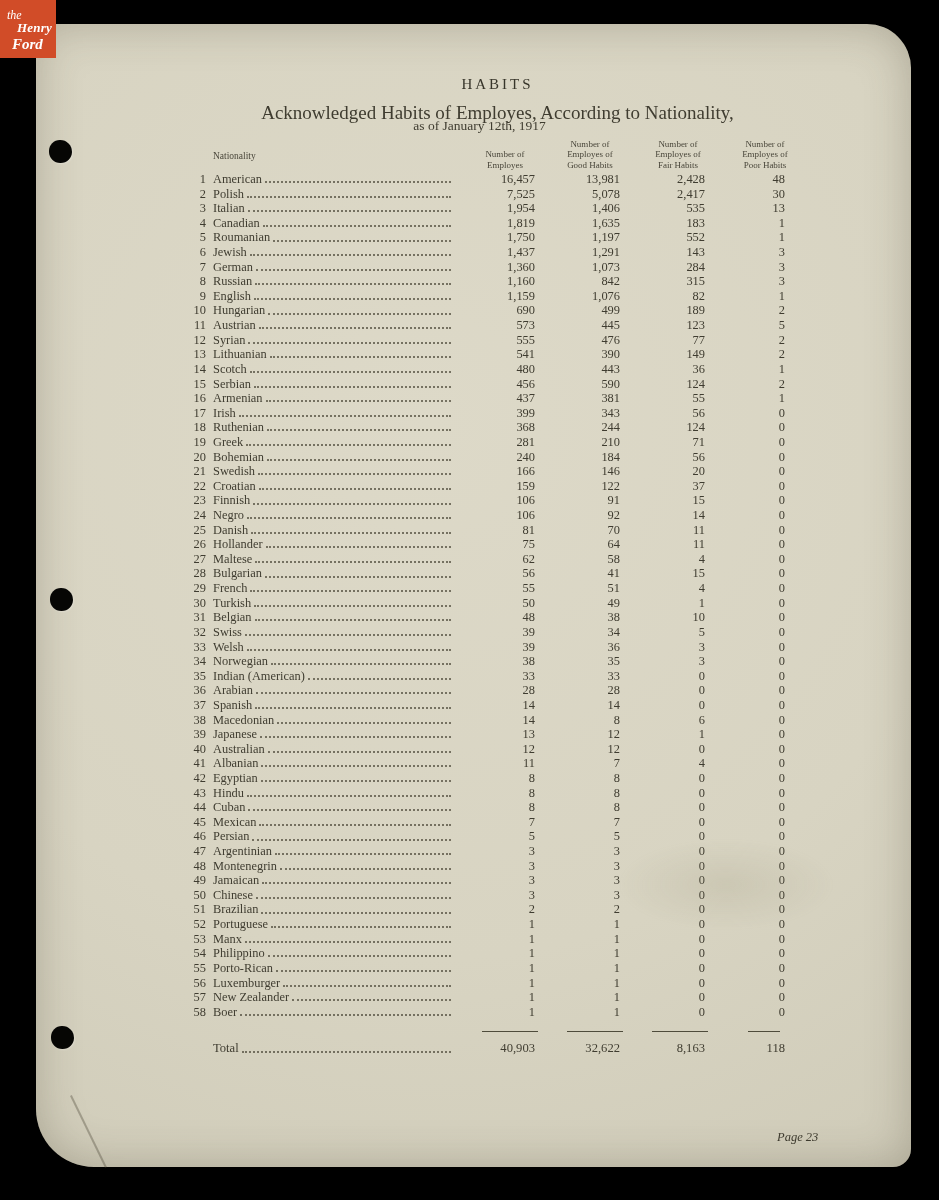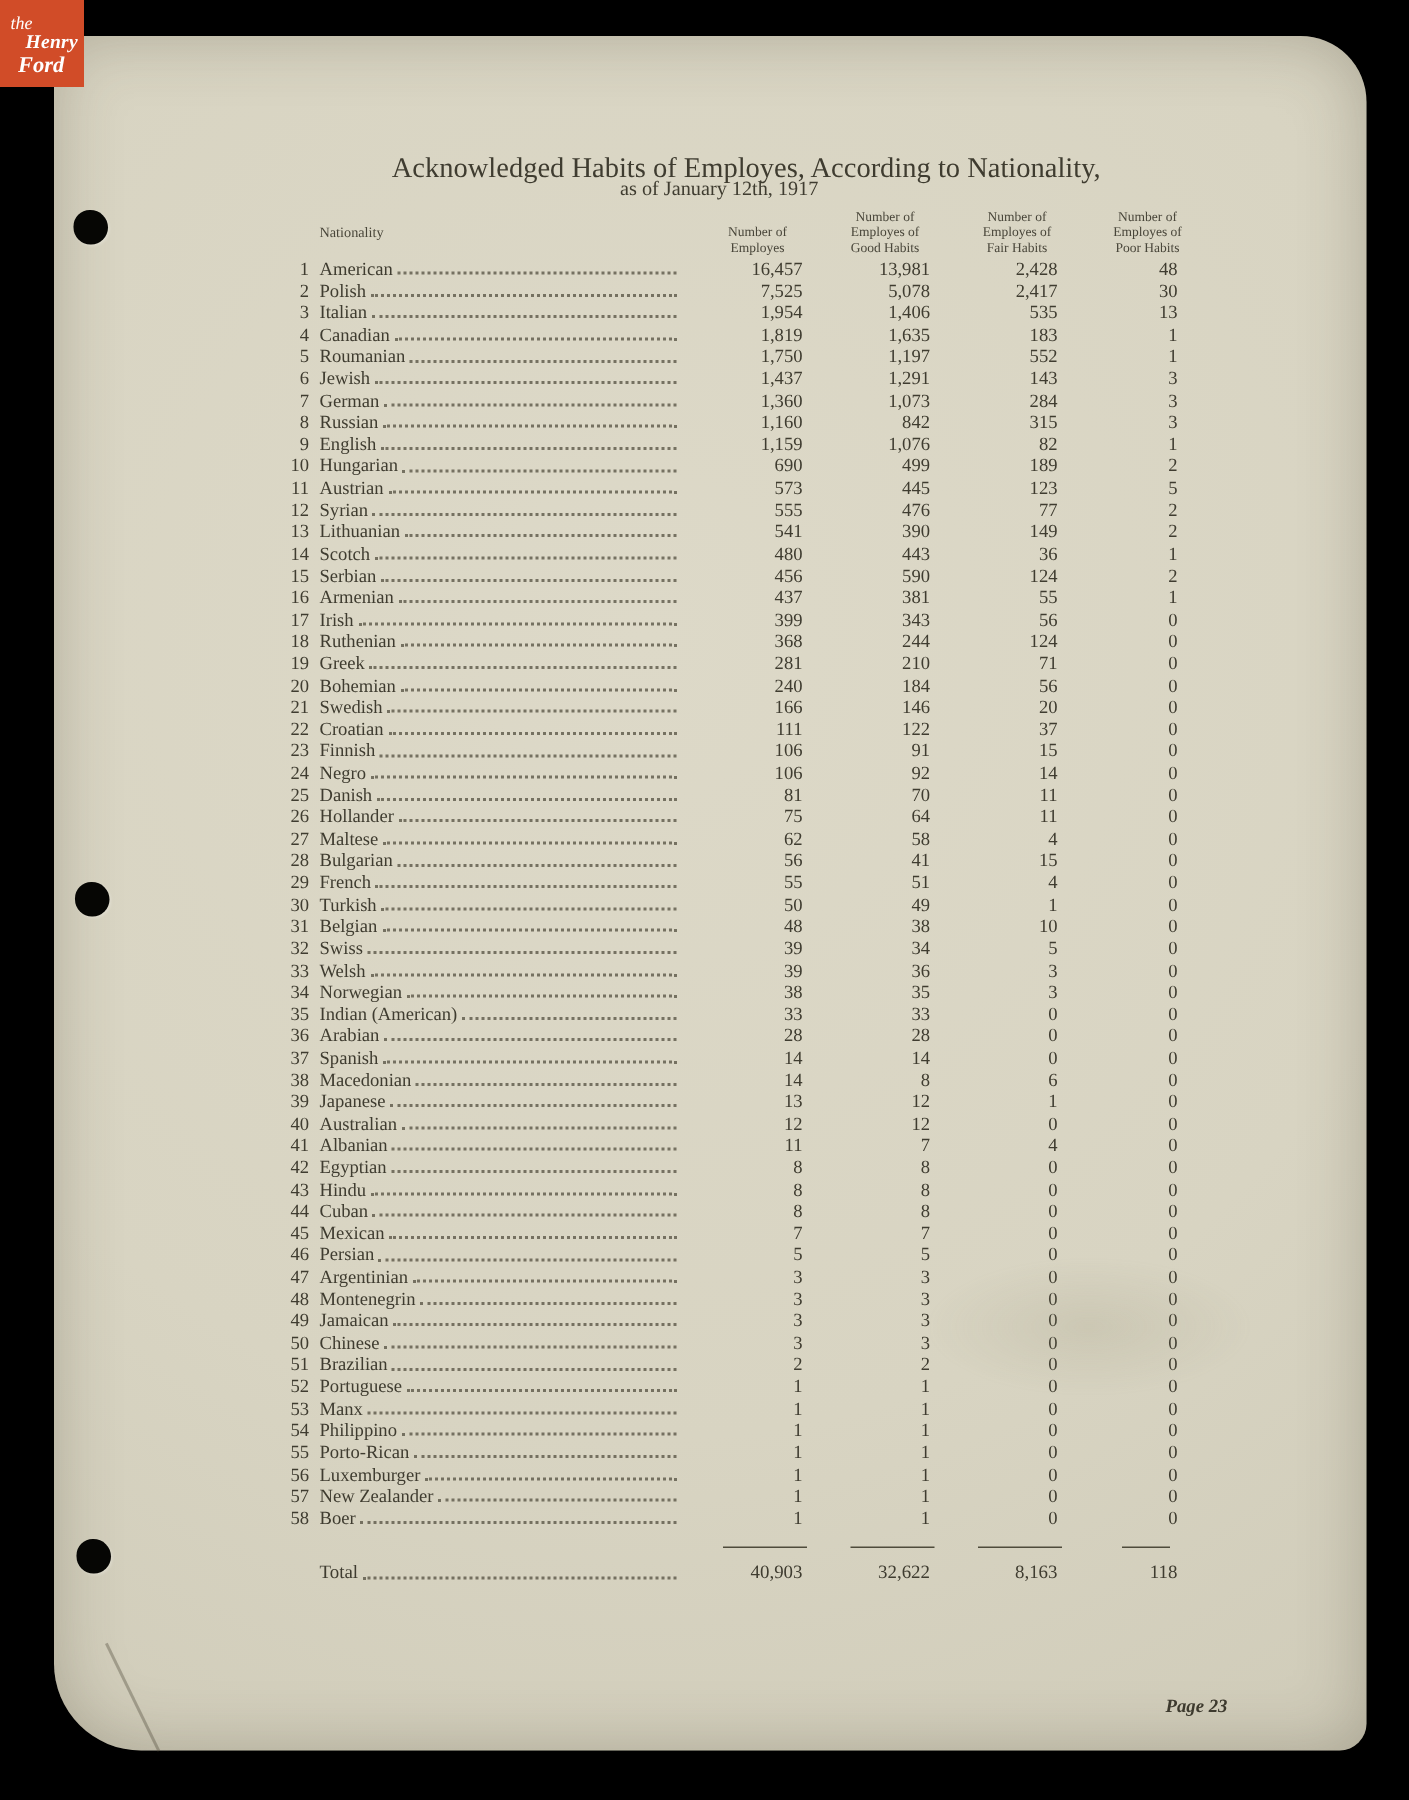--- a/index.html
+++ b/index.html
@@ -66,38 +66,39 @@
 
   
   .t-rule { position:absolute; height:0; border-top:1.3px solid #4e4b3b; }
   .tr1 { left:446px; top:1007px; width:56px; }
   .tr2 { left:531px; top:1007px; width:56px; }
   .tr3 { left:616px; top:1007px; width:56px; }
   .tr4 { left:712px; top:1007px; width:32px; }
   .total-row { position:absolute; left:140px; top:1016px; width:610px; display:flex; height:16px; line-height:16px; font-size:12.6px; }
 
   
-  .page-number { position:absolute; left:741px; top:1106px; font-size:12.5px; font-style:italic; color:#3d3a2e;font-weight:bold; }
+  .page-number { position:absolute; left:741px; top:1106px; font-size:12.5px; font-style:italic; color:#3d3a2e; }
   .smudge {
     position:absolute; left:540px; top:798px; width:300px; height:125px;
     background:radial-gradient(closest-side, rgba(145,140,112,.17), rgba(145,140,112,0) 72%);
     filter:blur(2px);
   }
   .crease {
     position:absolute; left:34px; top:1072px; width:2px; height:80px;
     background:rgba(82,77,60,.38); transform:rotate(-26deg); transform-origin:top left;
   }
 </style>
 </head>
 <body>
 
 <div class="stage">
 
   <div class="paper">
 
+    <div class="center-block doc-title">HABITS</div>
     <div class="center-block doc-sub1">Acknowledged Habits of Employes, According to Nationality,</div>
     <div class="center-block doc-sub2">as of January 12th, 1917</div>
 
     <div class="thead">
       <div class="h-nat">Nationality</div>
       <div class="h-col h-c1">
         <span>Number of</span>
         <span>Employes</span>
       </div>
       <div class="h-col h-c2">
@@ -369,21 +370,21 @@
     <span class="c-n n3">20</span>
     <span class="c-n n4">0</span>
   </div>
 
   <div class="row">
     <span class="c-idx">22</span>
     <span class="c-name">
       <span class="nm">Croatian</span>
       <span class="leader"></span>
     </span>
-    <span class="c-n n1">111</span>
+    <span class="c-n n1">159</span>
     <span class="c-n n2">122</span>
     <span class="c-n n3">37</span>
     <span class="c-n n4">0</span>
   </div>
 
   <div class="row">
     <span class="c-idx">23</span>
     <span class="c-name">
       <span class="nm">Finnish</span>
       <span class="leader"></span>

